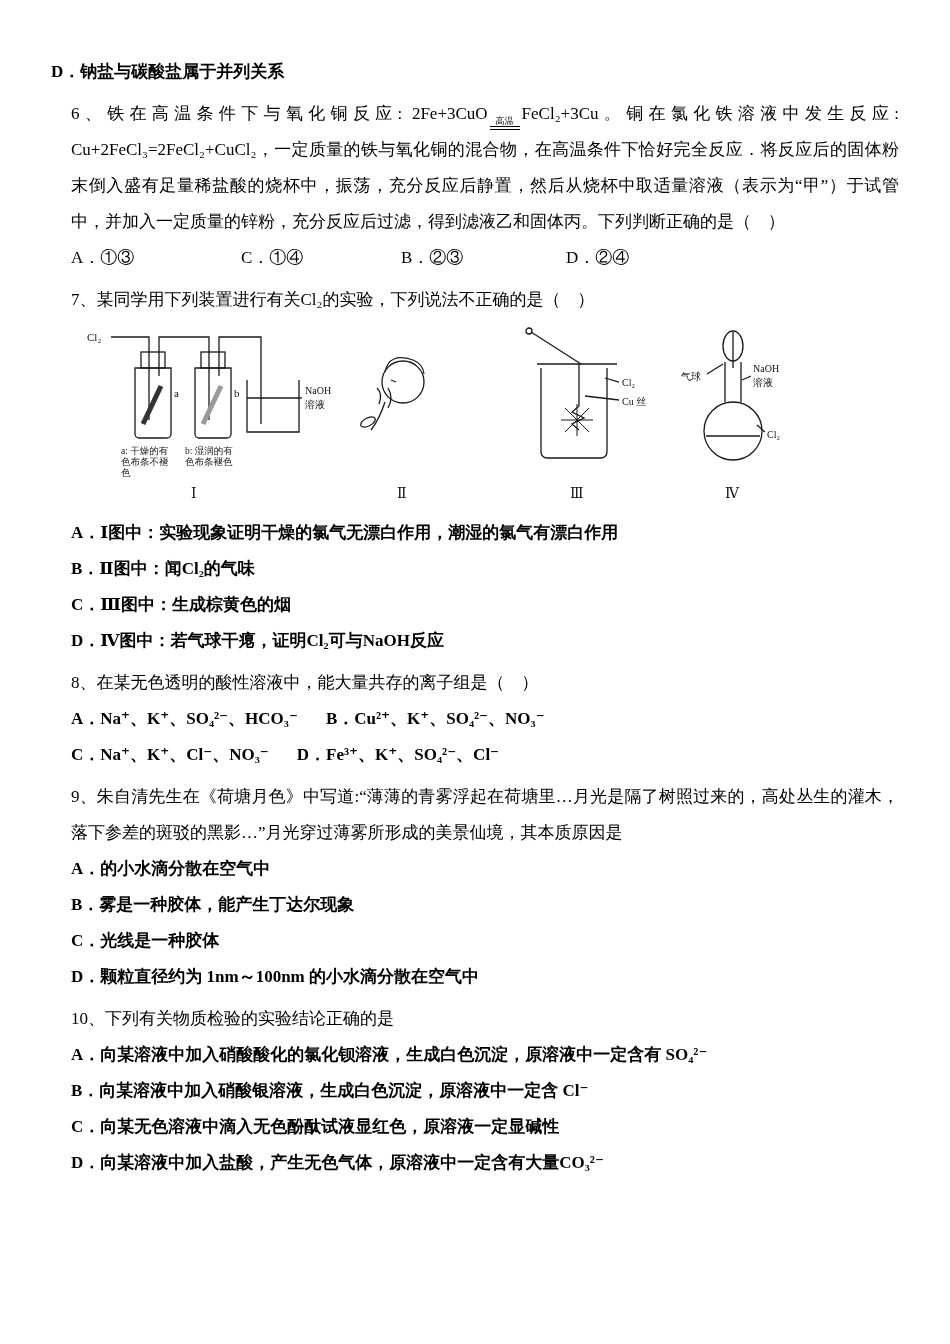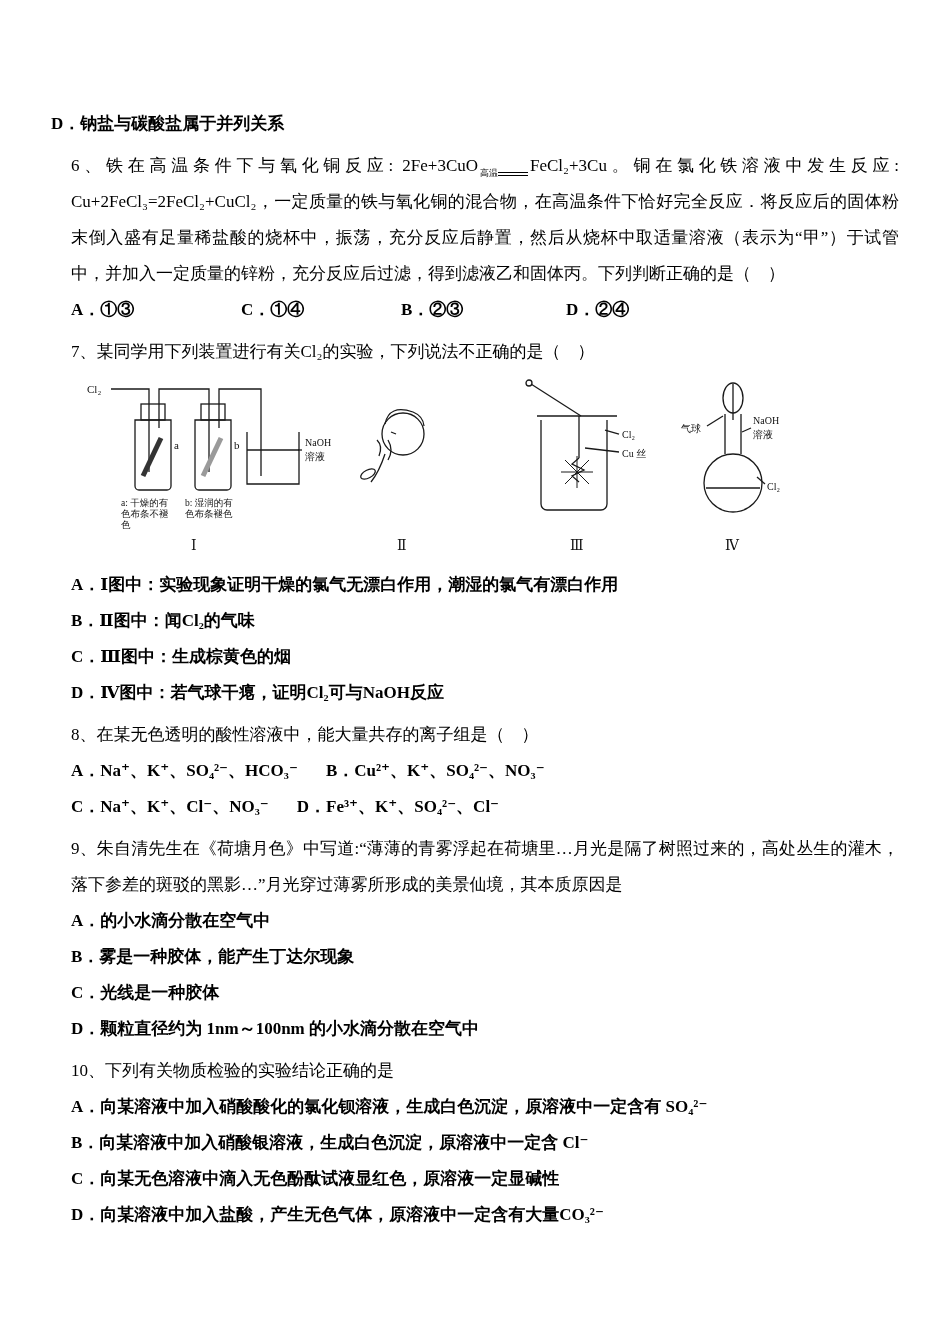--- a/index.html
+++ b/index.html
@@ -1,32 +1,32 @@
 <!DOCTYPE html>
 <html><head>
 <meta charset="utf-8">
 <style>
   * { box-sizing: border-box; }
   html, body { margin:0; padding:0; background:#ffffff; }
   .page {
     width:938px; height:1344px; margin:0 auto; background:#fff;
-    padding:106px 45px 30px 45px;
+    padding:54px 45px 30px 45px;
     font-family:"Liberation Serif","DejaVu Serif",serif;
     font-size:17px; color:#000;
     overflow:hidden;
   }
   p { margin:0; line-height:36px; text-align:justify; }
   .b { font-weight:700; }
   .q { margin-top:6px;margin-left:20px; }
-  .opt-row { display:flex; font-weight:700; line-height:36px; }
+  .opt-row { display:flex; font-weight:400; line-height:36px; }
   .opt-row span:nth-child(1){ width:170px; }
   .opt-row span:nth-child(2){ width:160px; }
   .opt-row span:nth-child(3){ width:165px; }
   .pair-row { display:flex; gap:28px; font-weight:700; line-height:36px; }
-  .rxn { display:inline-flex; align-items:center; vertical-align:-5px; margin:0 2px; }
+  .rxn { display:inline-flex; flex-direction:column; align-items:center; vertical-align:-5px; margin:0 2px; }
   .rxn .cond { font-size:9px; line-height:9px; }
   .rxn .bar { width:30px; height:4px; border-top:1.2px solid #000; border-bottom:1.2px solid #000; }
   .fig-wrap { margin:6px 0 2px 14px; }
   svg .ln { stroke:#1a1a1a; stroke-width:1.3; fill:none; }
   svg text { font-family:"Liberation Serif","DejaVu Serif",serif; fill:#111; }
   .t11 { font-size:11px; }
   .t10 { font-size:10px; }
   .cap { font-size:9.5px; }
   .roman { font-size:14px; }
 </style>

